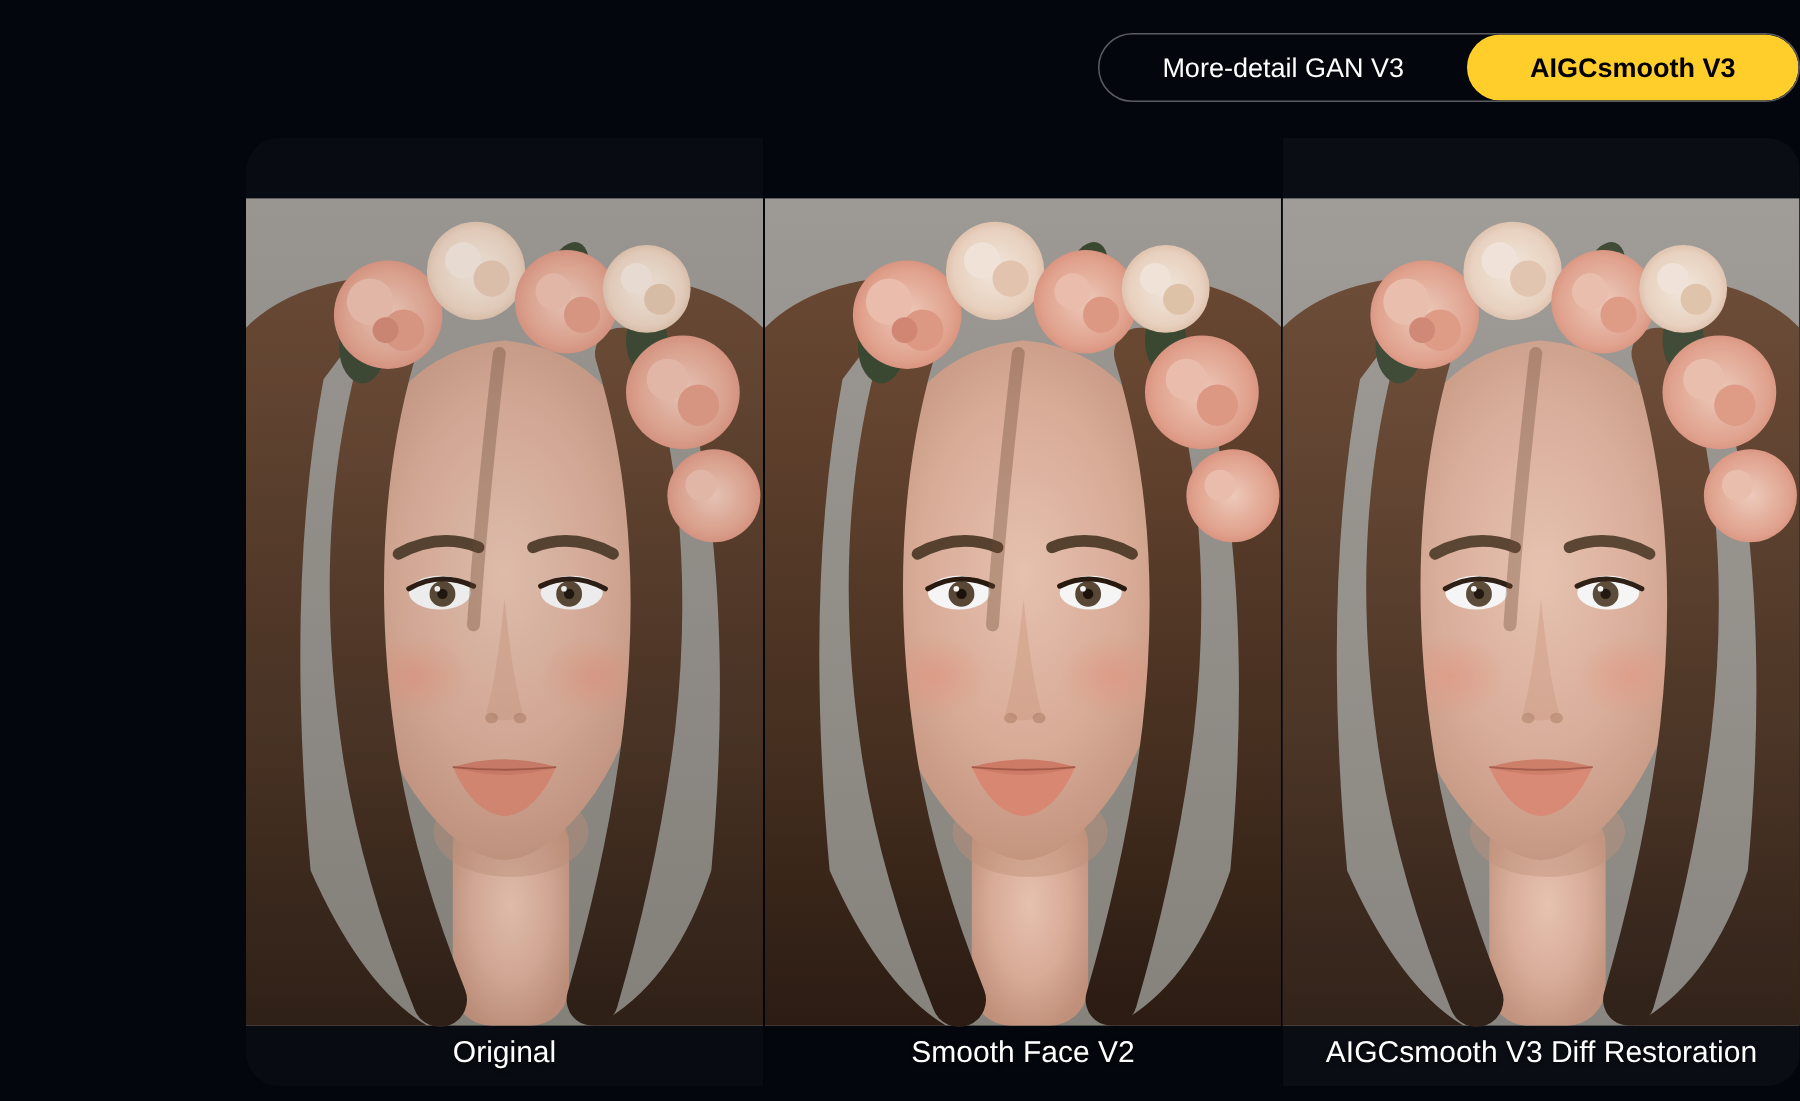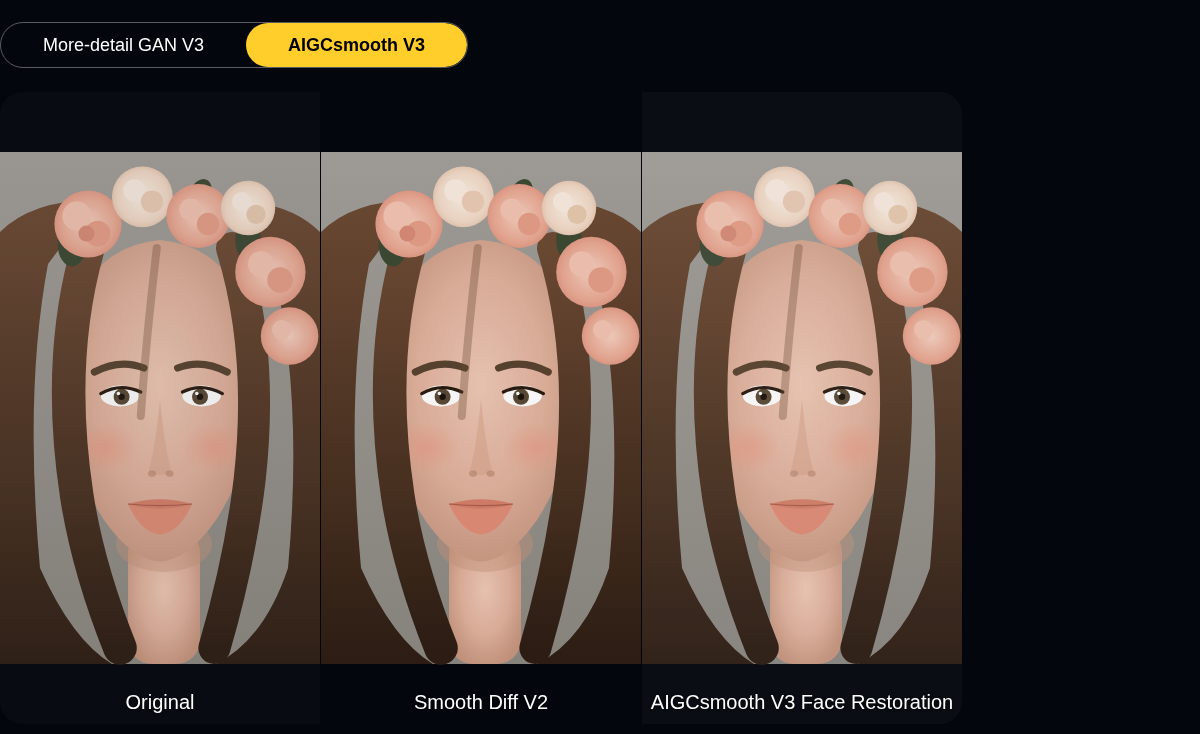--- a/index.html
+++ b/index.html
@@ -19,42 +19,42 @@
     --eye:#5b4a37;
     --bg-grey:#9b9793;
   }
   *{box-sizing:border-box;margin:0;padding:0;}
   body{
     width:1200px;height:734px;
     background:var(--bg);
     font-family:-apple-system,BlinkMacSystemFont,"Segoe UI",Arial,sans-serif;
     overflow:hidden;
   }
-  .wrap{width:100%;height:100%;display:flex;flex-direction:column;align-items:flex-start;}
+  .wrap{width:100%;height:100%;display:flex;flex-direction:column;align-items:flex-end;}
   .tabs{
     margin-top:22px;
     display:flex;
     border:1px solid var(--pill-border);
     border-radius:26px;
     overflow:hidden;
     height:46px;
     background:transparent;
   }
   .tab{
     padding:0 42px;
     display:flex;align-items:center;justify-content:center;
     font-size:18px;font-weight:500;
     cursor:pointer;
     white-space:nowrap;
   }
   .tab.inactive{color:#ffffff;}
   .tab.active{background:var(--pill-active);color:#000;border-radius:26px;font-weight:bold;}
   .gallery{
     margin-top:24px;
-    width:962px;height:632px;
+    width:1036px;height:632px;
     border-radius:22px;
     overflow:hidden;
     display:flex;
   }
   .panel{
     flex:1 1 0;
     position:relative;
   }
   .panel + .panel{border-left:1px solid rgba(0,0,0,0.15);}
   .caption{
@@ -203,25 +203,25 @@
         <use href="#face"></use>
         <rect width="100%" height="100%" fill="#6b6b6b" opacity="0.06"></rect>
       </svg>
       <div class="caption">Original</div>
     </div>
 
     <div class="panel">
       <svg class="portrait">
         <use href="#face"></use>
       </svg>
-      <div class="caption">Smooth Diff V2</div>
+      <div class="caption">Smooth Face V2</div>
     </div>
 
     <div class="panel">
       <svg class="portrait">
         <use href="#face"></use>
         <rect width="100%" height="100%" fill="#fff" opacity="0.03"></rect>
       </svg>
-      <div class="caption">AIGCsmooth V3 Face Restoration</div>
+      <div class="caption">AIGCsmooth V3 Diff Restoration</div>
     </div>
 
   </div>
 </div>
 
 </body></html>

